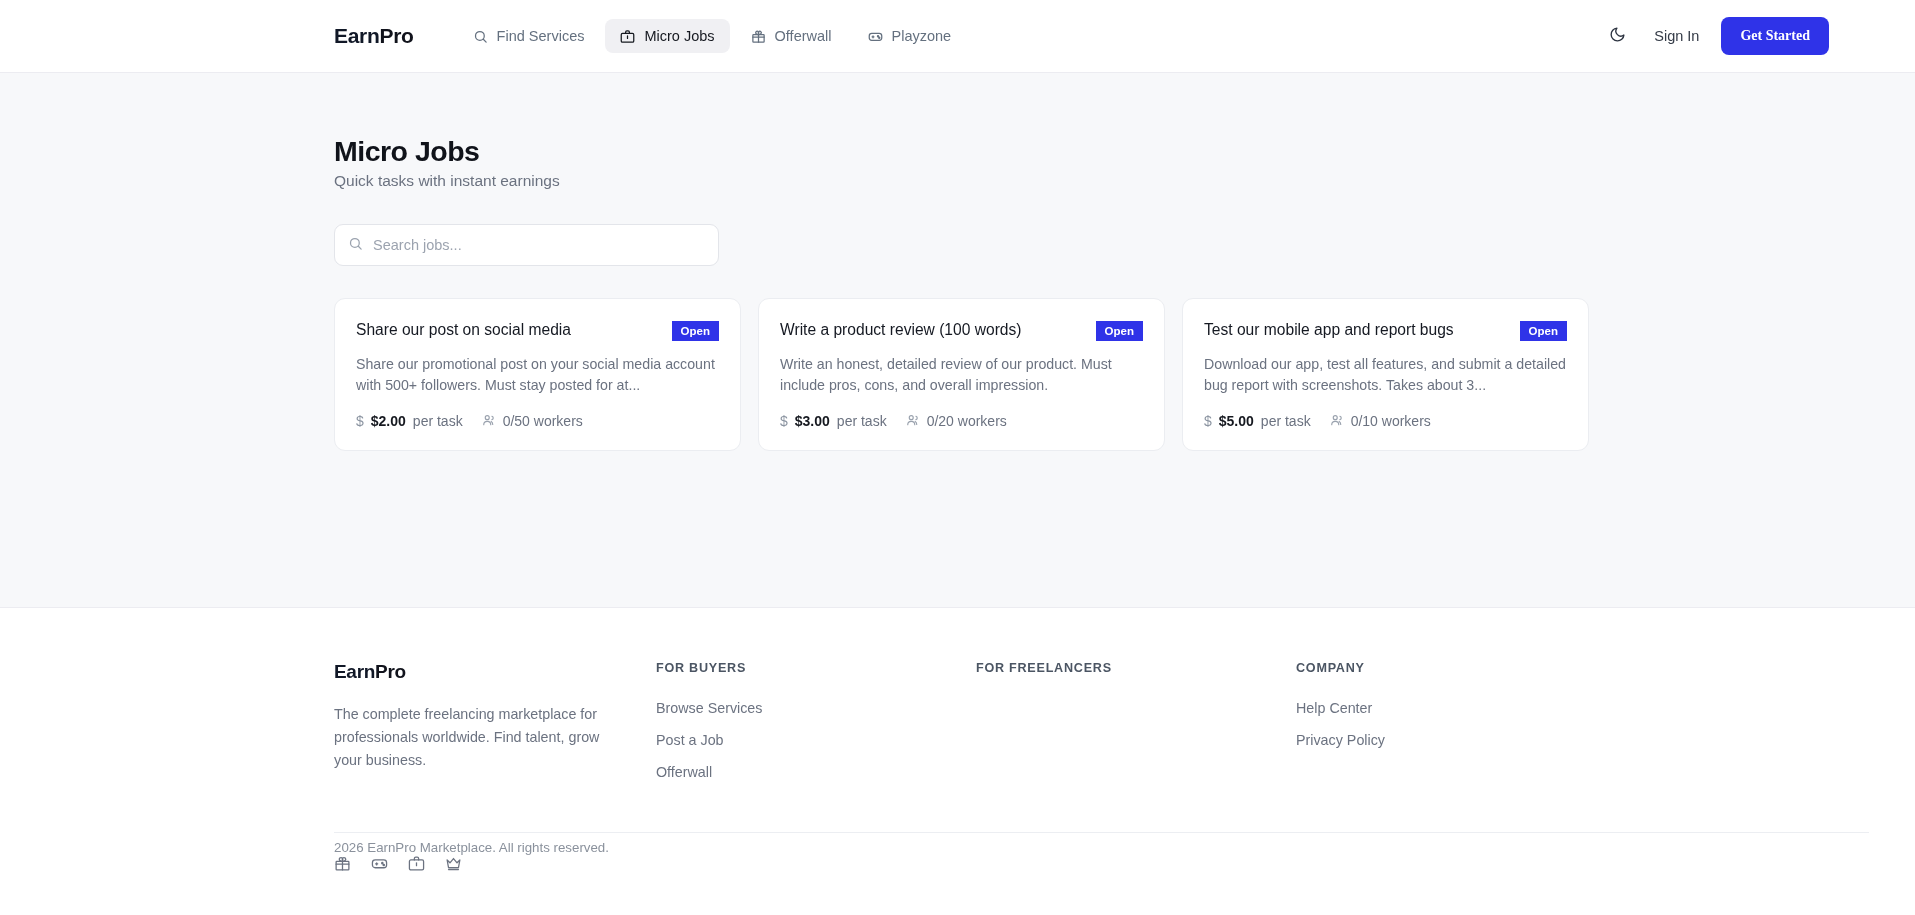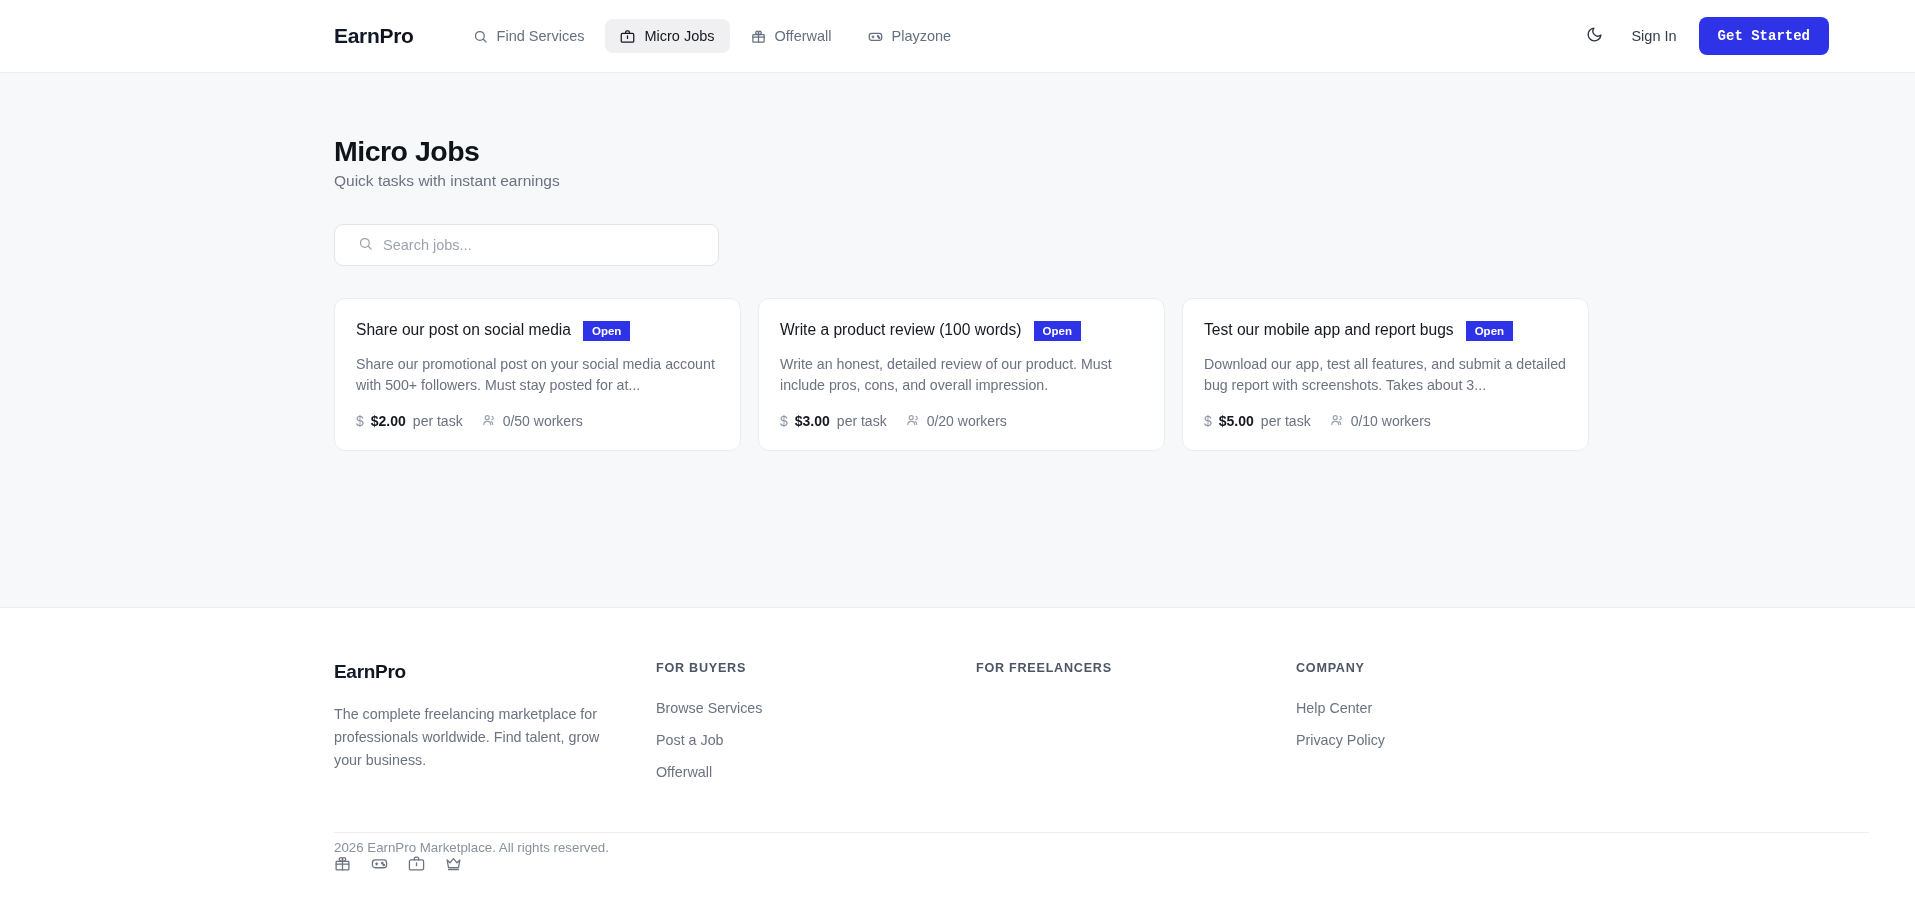--- a/index.html
+++ b/index.html
@@ -65,42 +65,42 @@
   .cta {
     background: #2f33e8;
     color: #fff;
     font-size: 14px;
     font-weight: 700;
     border: none;
     border-radius: 8px;
     padding: 11px 19px;
     cursor: pointer;
     white-space: nowrap;
-    font-family: Liberation Mono, monospace;
+    font-family: Liberation Serif, serif;
   }
 
   
   .main {
     flex: 1;
     background: #f7f8fa;
     padding: 62px 46px 0 334px;
   }
   .page-title { font-size: 28.5px; font-weight: 700; color: #10131a; letter-spacing: -0.5px; }
   .page-sub { font-size: 15.5px; color: #6b7280; margin-top: 4px; }
 
   .search-wrap {
     margin-top: 34px;
     width: 385px;
     height: 42px;
     background: #ffffff;
     border: 1px solid #e3e5ea;
     border-radius: 9px;
     display: flex;
     align-items: center;
-    padding: 0 23px;
+    padding: 0 13px;
     gap: 10px;
   }
   .search-wrap svg { color: #9aa2ae; flex: none; }
   .search-wrap input {
     border: none; outline: none; background: transparent;
     font-size: 14.5px; color: #2b313b; width: 100%;
     font-family: "Liberation Sans", sans-serif;
   }
   .search-wrap input::placeholder { color: #9ca3af; }
 
@@ -110,21 +110,21 @@
     grid-template-columns: repeat(3, 407px);
     gap: 17px;
   }
   .card {
     background: #ffffff;
     border: 1px solid #ebedf1;
     border-radius: 11px;
     padding: 21px 21px 20px 21px;
     min-height: 152px;
   }
-  .card-head { display: flex; align-items: flex-start; gap: 12px; }
+  .card-head { display: flex; align-items: flex-start; justify-content: space-between; gap: 12px; }
   .card-title { font-size: 15.6px; color: #151922; font-weight: 400; line-height: 1.3; }
   .badge {
     background: #2f33e8;
     color: #fff;
     font-size: 11.5px;
     font-weight: 700;
     border-radius: 0;
     padding: 4px 9px;
     white-space: nowrap;
     flex: none;

